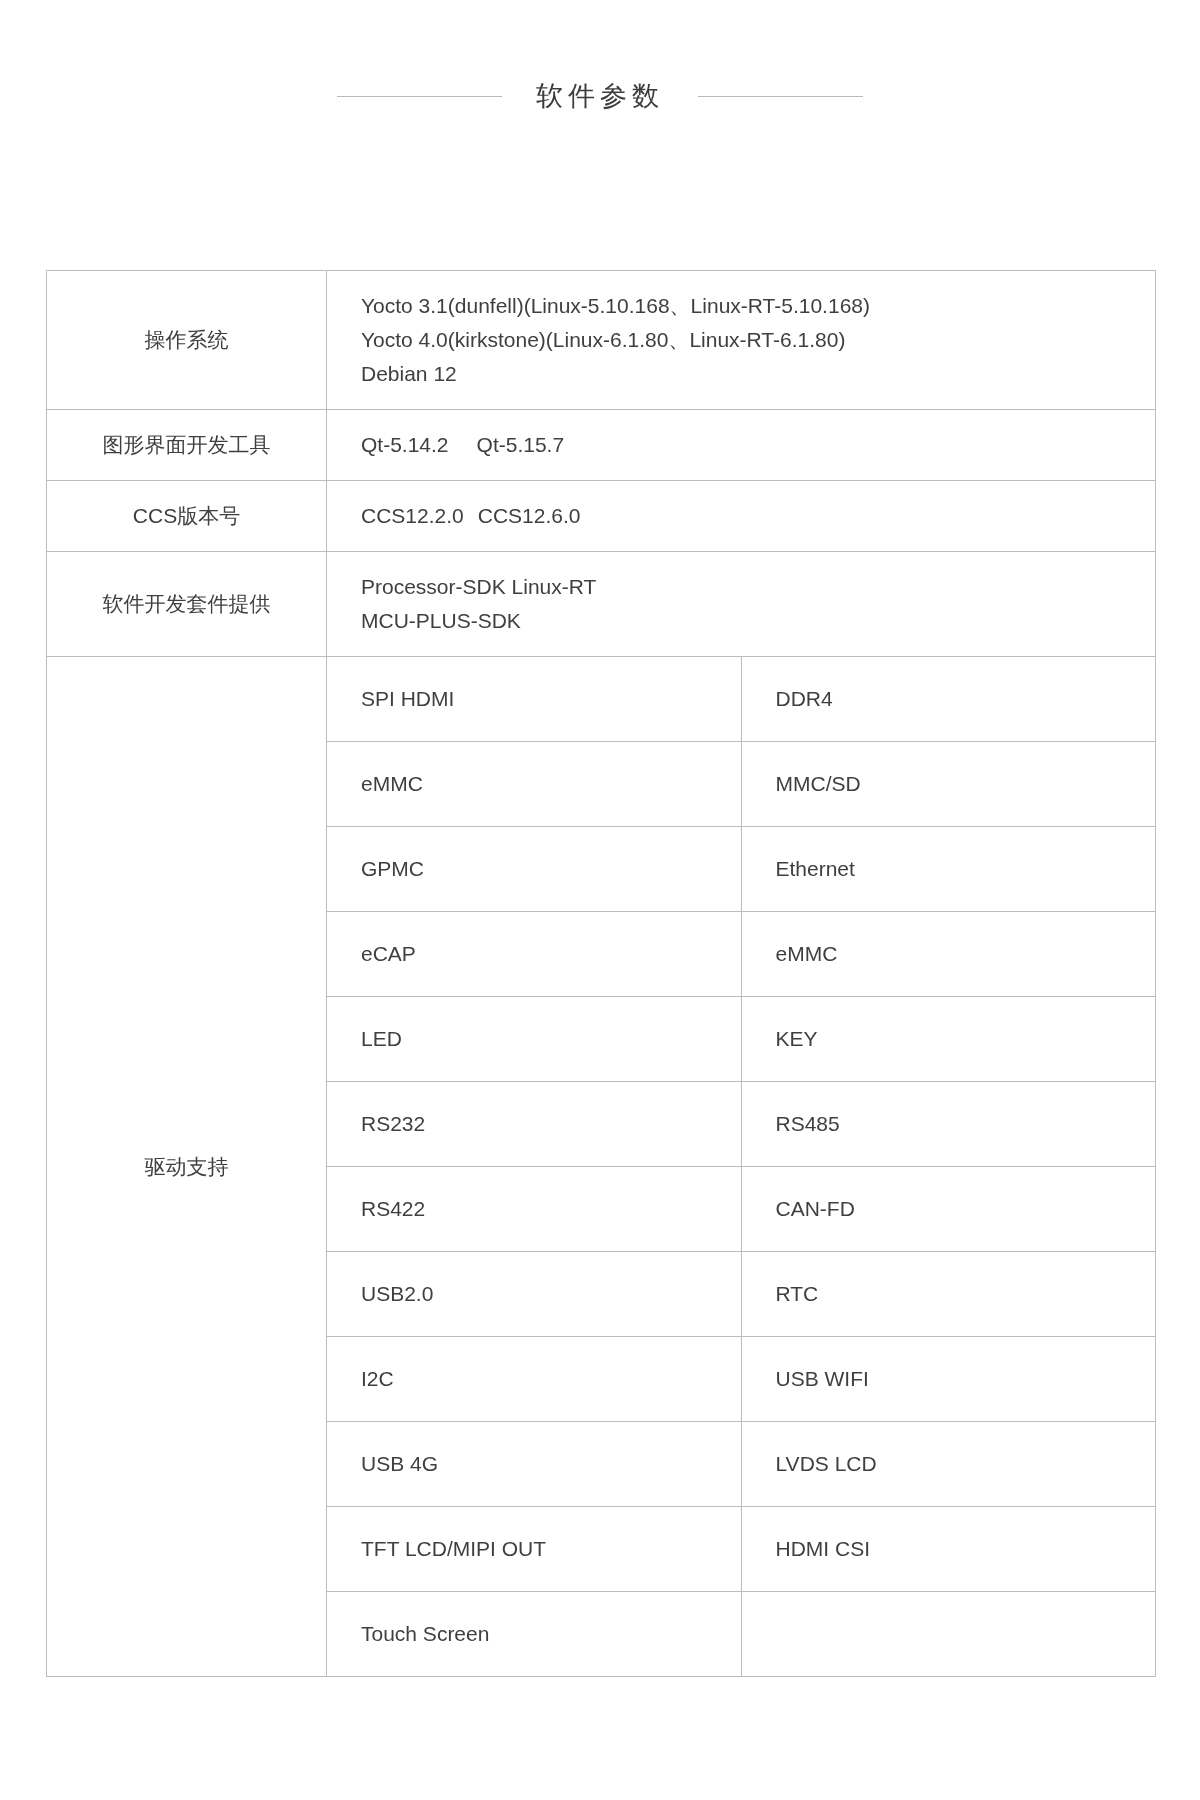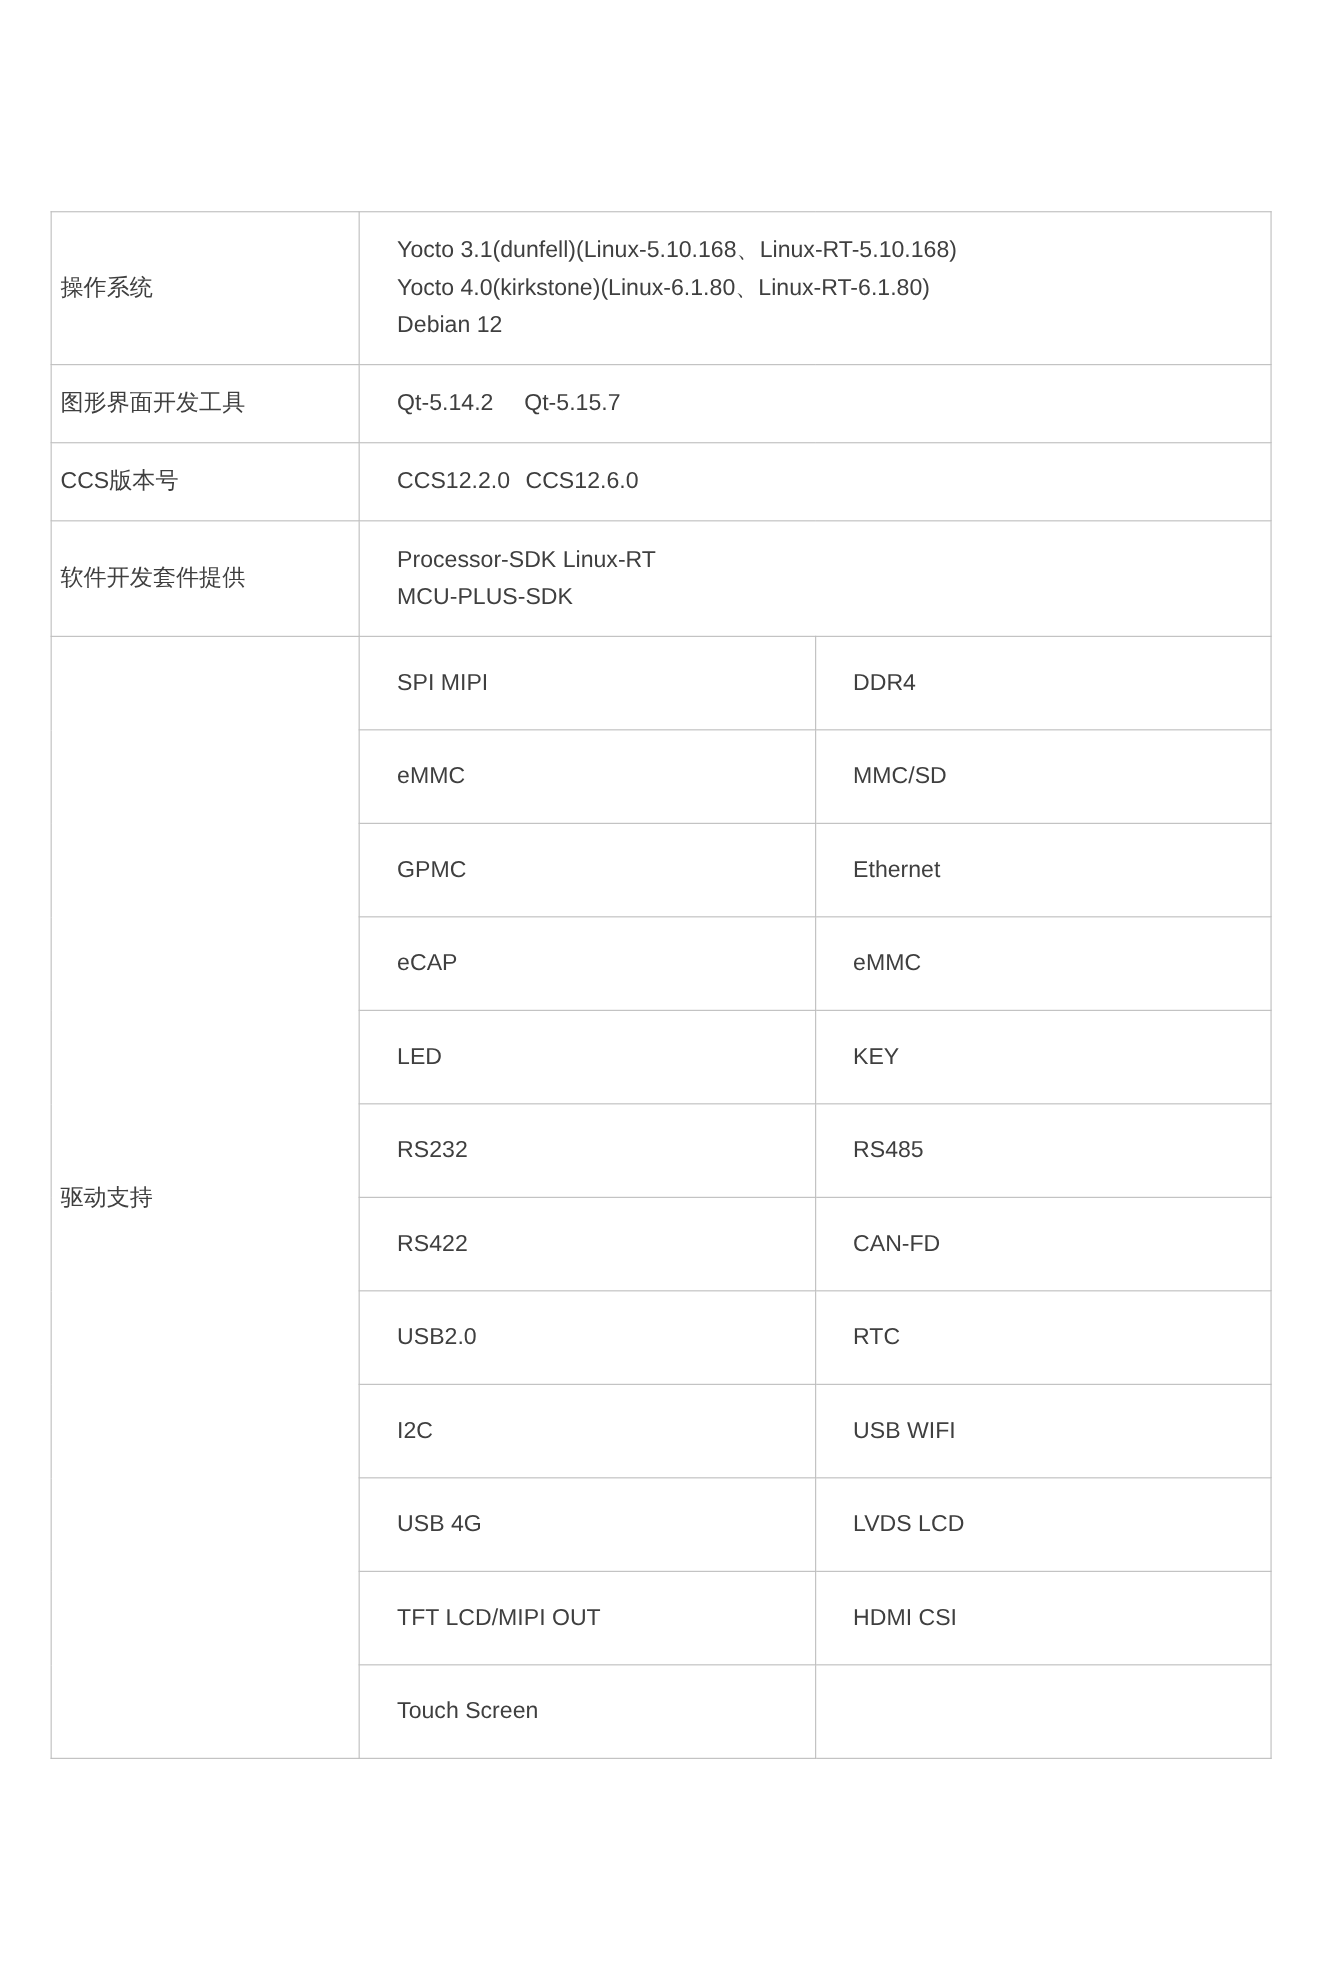--- a/index.html
+++ b/index.html
@@ -54,21 +54,21 @@
   }
   .spec-table td {
     border: 1px solid #bdbdbd;
     vertical-align: middle;
     font-size: 21px;
     color: #3f3f3f;
     font-weight: 400;
   }
   td.label-cell {
     width: 263px;
-    text-align: left;
+    text-align: center;
     padding: 18px 8px;
     line-height: 1.6;
     margin-left: 12px;
   }
   td.value-cell {
     padding: 18px 0 18px 34px;
     line-height: 1.62;
   }
   td.value-cell .multi-line {
     white-space: pre-line;
@@ -88,20 +88,25 @@
   .gap-narrow {
     display: inline-block;
     width: 14px;
   }
 </style>
 </head>
 <body>
 
 <div class="page">
 
+  <div class="title-block">
+    <div class="title-rule"></div>
+    <div class="title-text">软件参数</div>
+    <div class="title-rule"></div>
+  </div>
 
   <table class="spec-table">
     <tbody>
       <tr>
         <td class="label-cell">操作系统</td>
         <td class="value-cell" colspan="2">
           <span class="multi-line">Yocto 3.1(dunfell)(Linux-5.10.168、Linux-RT-5.10.168)
 Yocto 4.0(kirkstone)(Linux-6.1.80、Linux-RT-6.1.80)
 Debian 12</span>
         </td>
@@ -124,21 +129,21 @@
       <tr>
         <td class="label-cell">软件开发套件提供</td>
         <td class="value-cell" colspan="2">
           <span class="multi-line">Processor-SDK Linux-RT
 MCU-PLUS-SDK</span>
         </td>
       </tr>
 
       <tr>
         <td class="label-cell" rowspan="12">驱动支持</td>
-        <td class="drv-cell">SPI MIPI</td>
+        <td class="drv-cell">SPI HDMI</td>
         <td class="drv-cell">DDR4</td>
       </tr>
       <tr>
         <td class="drv-cell">eMMC</td>
         <td class="drv-cell">MMC/SD</td>
       </tr>
       <tr>
         <td class="drv-cell">GPMC</td>
         <td class="drv-cell">Ethernet</td>
       </tr>

